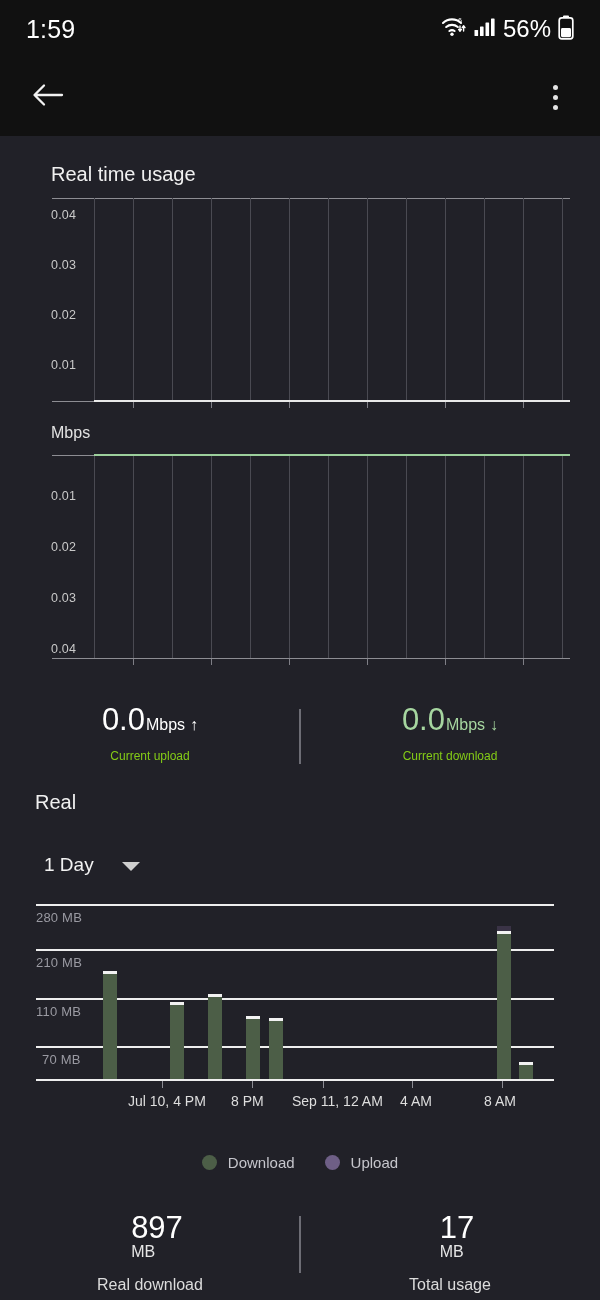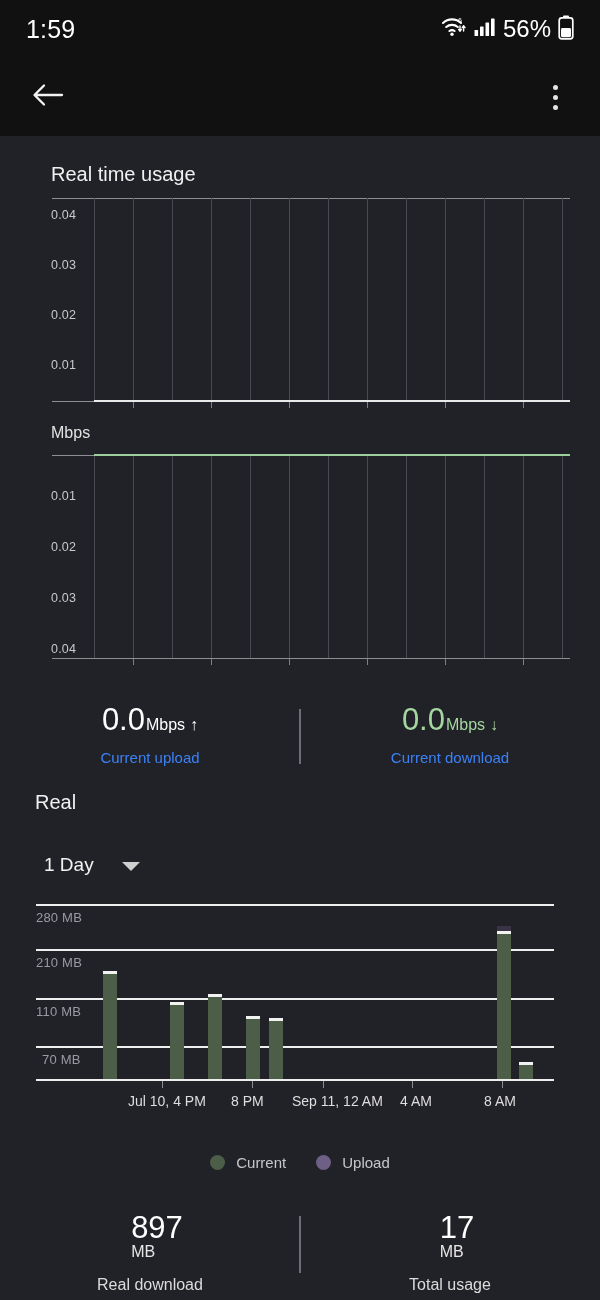--- a/index.html
+++ b/index.html
@@ -59,21 +59,21 @@
   
   .cur-row{
     position:absolute; left:0; top:560px; width:600px; height:105px;
     display:flex; align-items:flex-start;
   }
   .cur-col{ flex:1; display:flex; flex-direction:column; align-items:center; padding-top:8px;}
   .cur-val{ display:flex; align-items:baseline; }
   .cur-num{ font-size:31px; font-weight:300; line-height:1;}
   .cur-unit{ font-size:16px; margin-left:1px; font-weight:400;}
   .cur-arrow{ font-size:16px; margin-left:5px;}
-  .cur-sub{ font-size:15px; color:#3b82f6; margin-top:14px;}
+  .cur-sub{ font-size:12px; color:#84cc16; margin-top:14px;}
   .cur-up{ color:#ffffff; }
   .cur-down{ color:#a6d6a0; }
   .cur-divider{
     position:absolute; left:299px; top:573px; width:2px; height:55px; background:#6d6d75;
   }
 
   
   #usage-title{ position:absolute; left:35px; top:655px; }
 
   .dropdown{
@@ -315,21 +315,21 @@
     <div class="bc-xlab" style="left:128px;">Jul 10, 4 PM</div>
     <div class="bc-xlab" style="left:231px;">8 PM</div>
     <div class="bc-xlab" style="left:292px;">Sep 11, 12 AM</div>
     <div class="bc-xlab" style="left:400px;">4 AM</div>
     <div class="bc-xlab" style="left:484px;">8 AM</div>
   </div>
 
   <div class="legend">
     <div class="legend-item">
       <span class="legend-dot" style="background:#4c5e47;"></span>
-      <span class="legend-text">Current</span>
+      <span class="legend-text">Download</span>
     </div>
     <div class="legend-item">
       <span class="legend-dot" style="background:#6e5f86;"></span>
       <span class="legend-text">Upload</span>
     </div>
   </div>
 
   <div class="tot-row">
     <div class="tot-col">
       <div class="tot-val">

